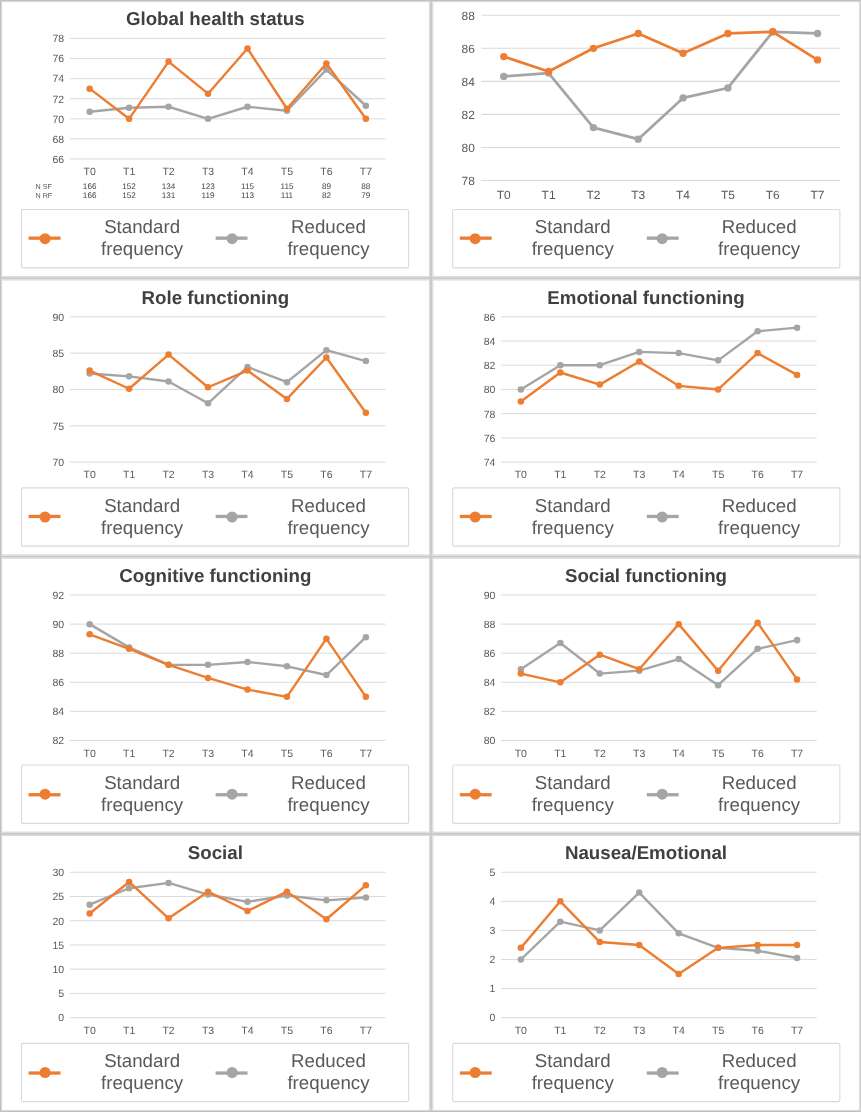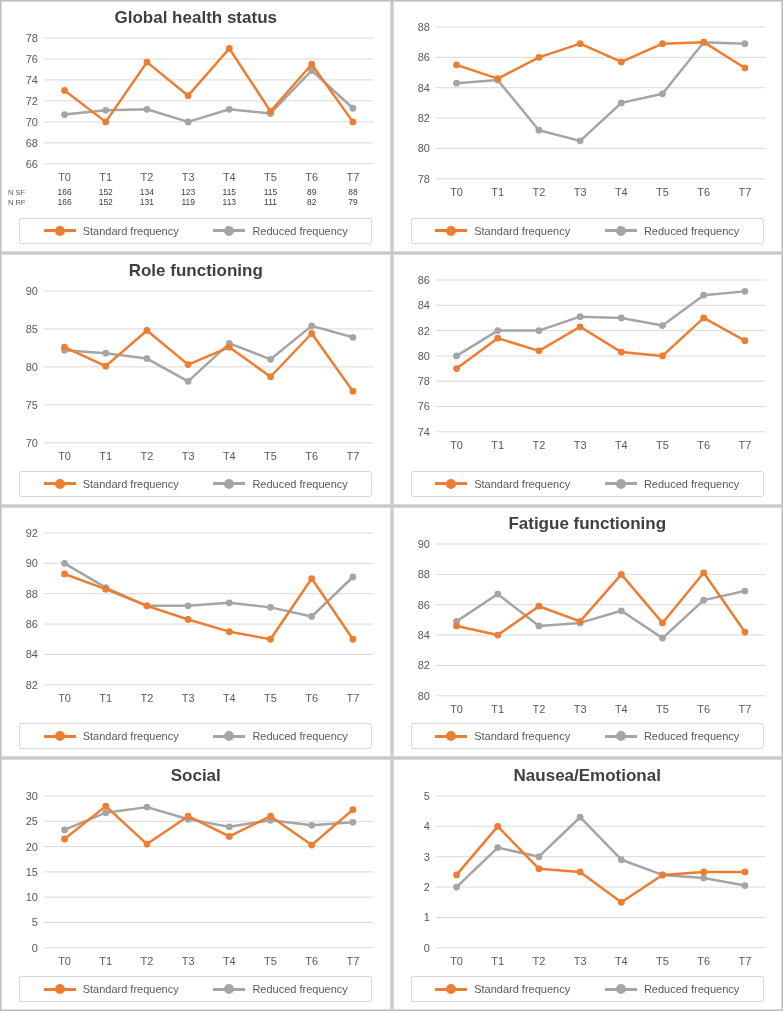--- a/index.html
+++ b/index.html
@@ -18,21 +18,21 @@
   .title{font-size:17px;font-weight:bold;color:#404040;margin:2px 0 0;flex:0 0 auto;}
   svg.chart{width:100%;flex:1 1 auto;min-height:0;}
   .legend{
     display:flex;justify-content:space-around;align-items:center;
     border:1px solid #d9d9d9;border-radius:2px;
     width:93%;padding:6px 6px;box-sizing:border-box;flex:0 0 auto;
   }
   .legend-item{display:flex;align-items:center;gap:7px;}
   .mline{display:inline-block;width:32px;height:3px;position:relative;}
   .mdot{position:absolute;left:50%;top:50%;transform:translate(-50%,-50%);width:10px;height:10px;border-radius:50%;}
-  .legend-label{font-size:11px;color:#595959;}
+  .legend-label{font-size:17px;color:#595959;}
 </style>
 </head>
 <body>
 
 <div class="figure">
   <div class="panel">
     <div class="title">Global health status</div>
     <svg class="chart" xmlns="http://www.w3.org/2000/svg" viewBox="0 0 380 186">
         <line x1="38" x2="368" y1="134" y2="134" stroke="#D9D9D9" stroke-width="1"></line>
         <text x="32" y="138" text-anchor="end" font-size="11" fill="#595959">66</text>
@@ -216,20 +216,21 @@
       <div class="legend-item">
         <span class="mline" style="background: rgb(165, 165, 165);">
             <span class="mdot" style="background: rgb(165, 165, 165);"></span>
           </span>
         <span class="legend-label">Reduced frequency</span>
       </div>
     </div>
   </div>
 
   <div class="panel">
+    <div class="title">Emotional functioning</div>
     <svg class="chart" xmlns="http://www.w3.org/2000/svg" viewBox="0 0 380 186">
         <line x1="38" x2="368" y1="160" y2="160" stroke="#D9D9D9" stroke-width="1"></line>
         <text x="32" y="164" text-anchor="end" font-size="11" fill="#595959">74</text>
         <line x1="38" x2="368" y1="134.66666666666666" y2="134.66666666666666" stroke="#D9D9D9" stroke-width="1"></line>
         <text x="32" y="138.66666666666666" text-anchor="end" font-size="11" fill="#595959">76</text>
         <line x1="38" x2="368" y1="109.33333333333334" y2="109.33333333333334" stroke="#D9D9D9" stroke-width="1"></line>
         <text x="32" y="113.33333333333334" text-anchor="end" font-size="11" fill="#595959">78</text>
         <line x1="38" x2="368" y1="84" y2="84" stroke="#D9D9D9" stroke-width="1"></line>
         <text x="32" y="88" text-anchor="end" font-size="11" fill="#595959">80</text>
         <line x1="38" x2="368" y1="58.66666666666667" y2="58.66666666666667" stroke="#D9D9D9" stroke-width="1"></line>
@@ -275,20 +276,21 @@
       <div class="legend-item">
         <span class="mline" style="background: rgb(165, 165, 165);">
             <span class="mdot" style="background: rgb(165, 165, 165);"></span>
           </span>
         <span class="legend-label">Reduced frequency</span>
       </div>
     </div>
   </div>
 
   <div class="panel">
+    <div class="title">Cognitive functioning</div>
     <svg class="chart" xmlns="http://www.w3.org/2000/svg" viewBox="0 0 380 186">
         <line x1="38" x2="368" y1="160" y2="160" stroke="#D9D9D9" stroke-width="1"></line>
         <text x="32" y="164" text-anchor="end" font-size="11" fill="#595959">82</text>
         <line x1="38" x2="368" y1="129.6" y2="129.6" stroke="#D9D9D9" stroke-width="1"></line>
         <text x="32" y="133.6" text-anchor="end" font-size="11" fill="#595959">84</text>
         <line x1="38" x2="368" y1="99.19999999999999" y2="99.19999999999999" stroke="#D9D9D9" stroke-width="1"></line>
         <text x="32" y="103.19999999999999" text-anchor="end" font-size="11" fill="#595959">86</text>
         <line x1="38" x2="368" y1="68.8" y2="68.8" stroke="#D9D9D9" stroke-width="1"></line>
         <text x="32" y="72.8" text-anchor="end" font-size="11" fill="#595959">88</text>
         <line x1="38" x2="368" y1="38.39999999999999" y2="38.39999999999999" stroke="#D9D9D9" stroke-width="1"></line>
@@ -332,21 +334,21 @@
       <div class="legend-item">
         <span class="mline" style="background: rgb(165, 165, 165);">
             <span class="mdot" style="background: rgb(165, 165, 165);"></span>
           </span>
         <span class="legend-label">Reduced frequency</span>
       </div>
     </div>
   </div>
 
   <div class="panel">
-    <div class="title">Fatigue functioning</div>
+    <div class="title">Social functioning</div>
     <svg class="chart" xmlns="http://www.w3.org/2000/svg" viewBox="0 0 380 186">
         <line x1="38" x2="368" y1="160" y2="160" stroke="#D9D9D9" stroke-width="1"></line>
         <text x="32" y="164" text-anchor="end" font-size="11" fill="#595959">80</text>
         <line x1="38" x2="368" y1="129.6" y2="129.6" stroke="#D9D9D9" stroke-width="1"></line>
         <text x="32" y="133.6" text-anchor="end" font-size="11" fill="#595959">82</text>
         <line x1="38" x2="368" y1="99.19999999999999" y2="99.19999999999999" stroke="#D9D9D9" stroke-width="1"></line>
         <text x="32" y="103.19999999999999" text-anchor="end" font-size="11" fill="#595959">84</text>
         <line x1="38" x2="368" y1="68.8" y2="68.8" stroke="#D9D9D9" stroke-width="1"></line>
         <text x="32" y="72.8" text-anchor="end" font-size="11" fill="#595959">86</text>
         <line x1="38" x2="368" y1="38.39999999999999" y2="38.39999999999999" stroke="#D9D9D9" stroke-width="1"></line>

